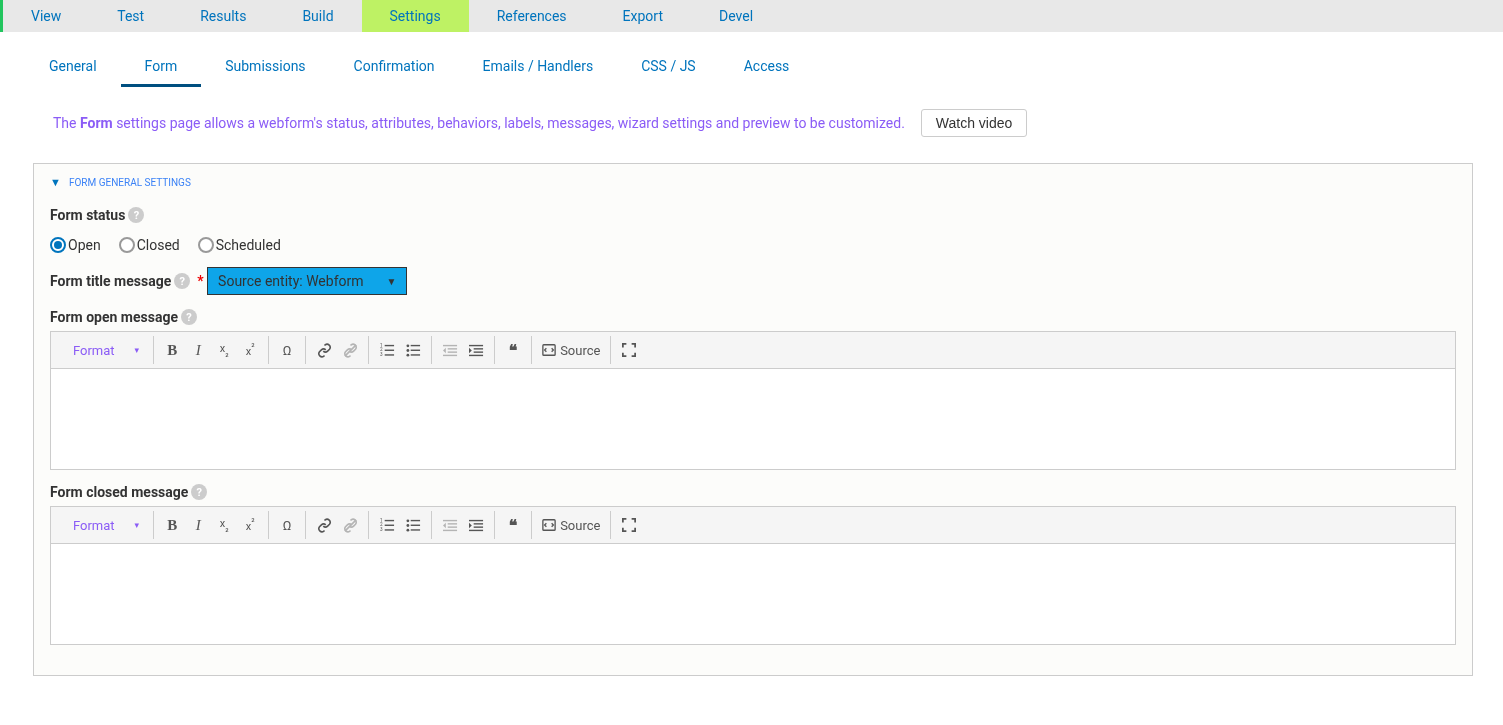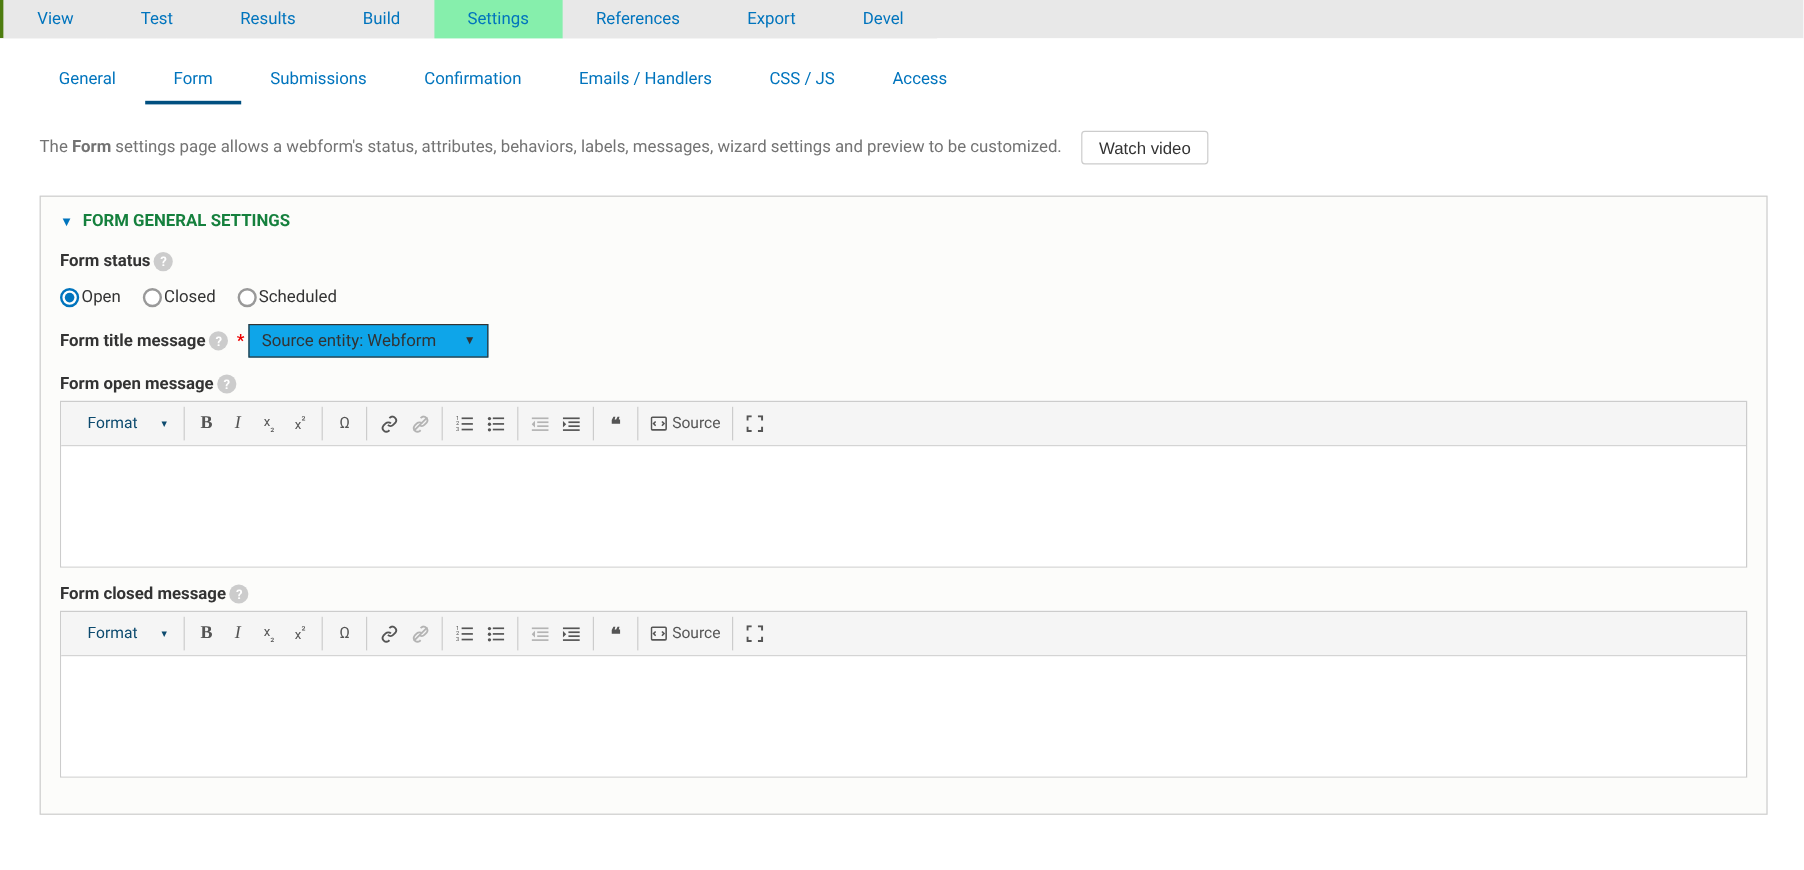--- a/index.html
+++ b/index.html
@@ -8,32 +8,32 @@
       padding: 0;
     }
     body {
       font-family: -apple-system, BlinkMacSystemFont, "Segoe UI", Roboto, Arial, sans-serif;
       font-size: 14px;
       color: #333;
       background: #fff;
     }
     .primary-tabs {
       background: #e8e8e8;
-      border-left: 3px solid #4d7c0f;
+      border-left: 3px solid #22c55e;
       display: flex;
       padding: 0;
     }
     .primary-tabs .tab {
       padding: 8px 28px;
       color: #0074bd;
       cursor: pointer;
       background: #e8e8e8;
     }
     .primary-tabs .tab.active {
-      background: #86efac;
+      background: #bef264;
       color: #0074bd;
     }
     .secondary-tabs {
       display: flex;
       padding: 18px 30px 0 30px;
       gap: 0;
       background: #fff;
       border-left: 3px solid #fff;
     }
     .secondary-tabs .tab {
@@ -66,21 +66,22 @@
       color: #333;
       margin: 0 3px;
     }
     .description-row {
       display: flex;
       align-items: center;
       gap: 16px;
       margin-bottom: 26px;
     }
     .description {
-      color: #737373;
+      color: #8b5cf6;
+      margin-left: 20px;
     }
     .description strong {
       font-weight: 700;
     }
     .watch-video {
       padding: 5px 14px;
       border: 1px solid #ccc;
       background: #fff;
       border-radius: 3px;
       cursor: pointer;
@@ -93,23 +94,23 @@
       margin-bottom: 20px;
     }
     .fieldset-header {
       padding: 12px 16px;
       cursor: pointer;
       display: flex;
       align-items: center;
       gap: 8px;
     }
     .fieldset-title {
-      color: #15803d;
-      font-weight: 700;
-      font-size: 14px;
+      color: #3b82f6;
+      font-weight: 400;
+      font-size: 10px;
       text-transform: uppercase;
     }
     .fieldset-arrow {
       color: #0074bd;
       font-size: 11px;
     }
     .fieldset-body {
       padding: 6px 16px 16px 16px;
     }
     .form-item {
@@ -218,21 +219,21 @@
       color: #555;
       font-size: 13px;
       border-radius: 2px;
     }
     .format-select {
       display: flex;
       align-items: center;
       gap: 20px;
       padding: 2px 8px;
       cursor: pointer;
-      color: #0c4a6e;
+      color: #8b5cf6;
       font-size: 13px;
     }
     .source-btn {
       display: flex;
       align-items: center;
       gap: 4px;
       padding: 2px 4px;
       cursor: pointer;
       color: #555;
       font-size: 13px;

